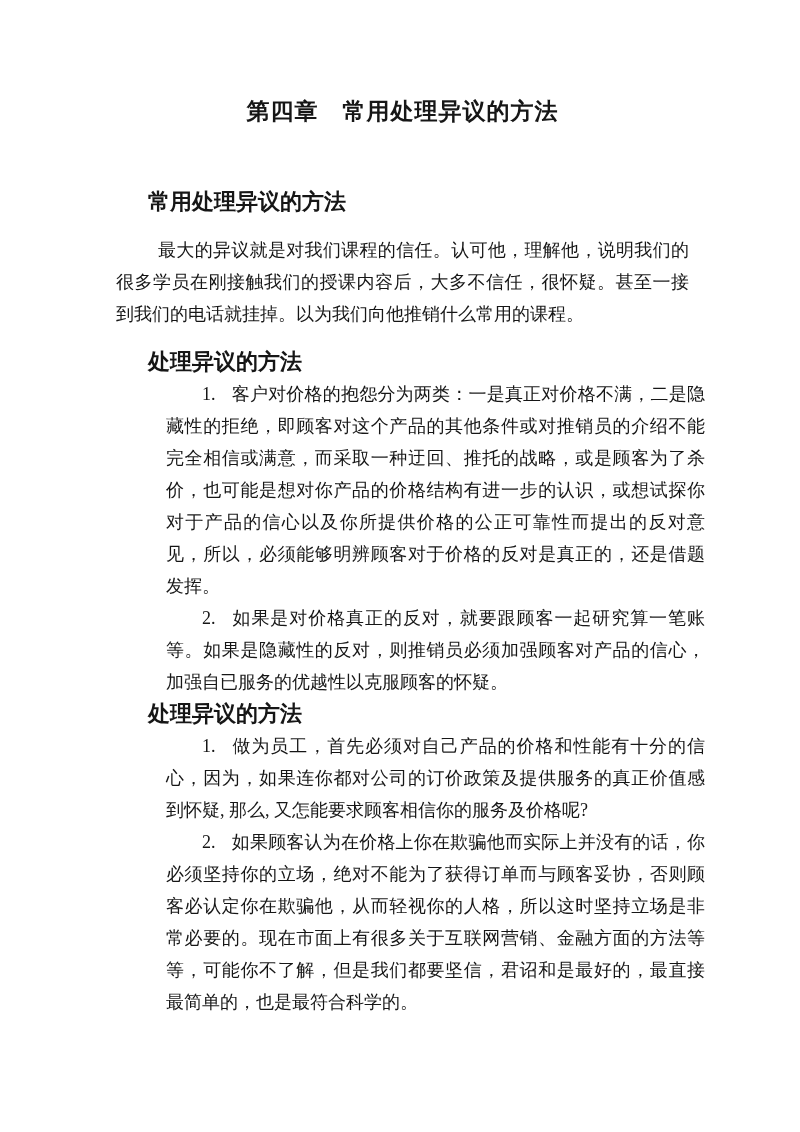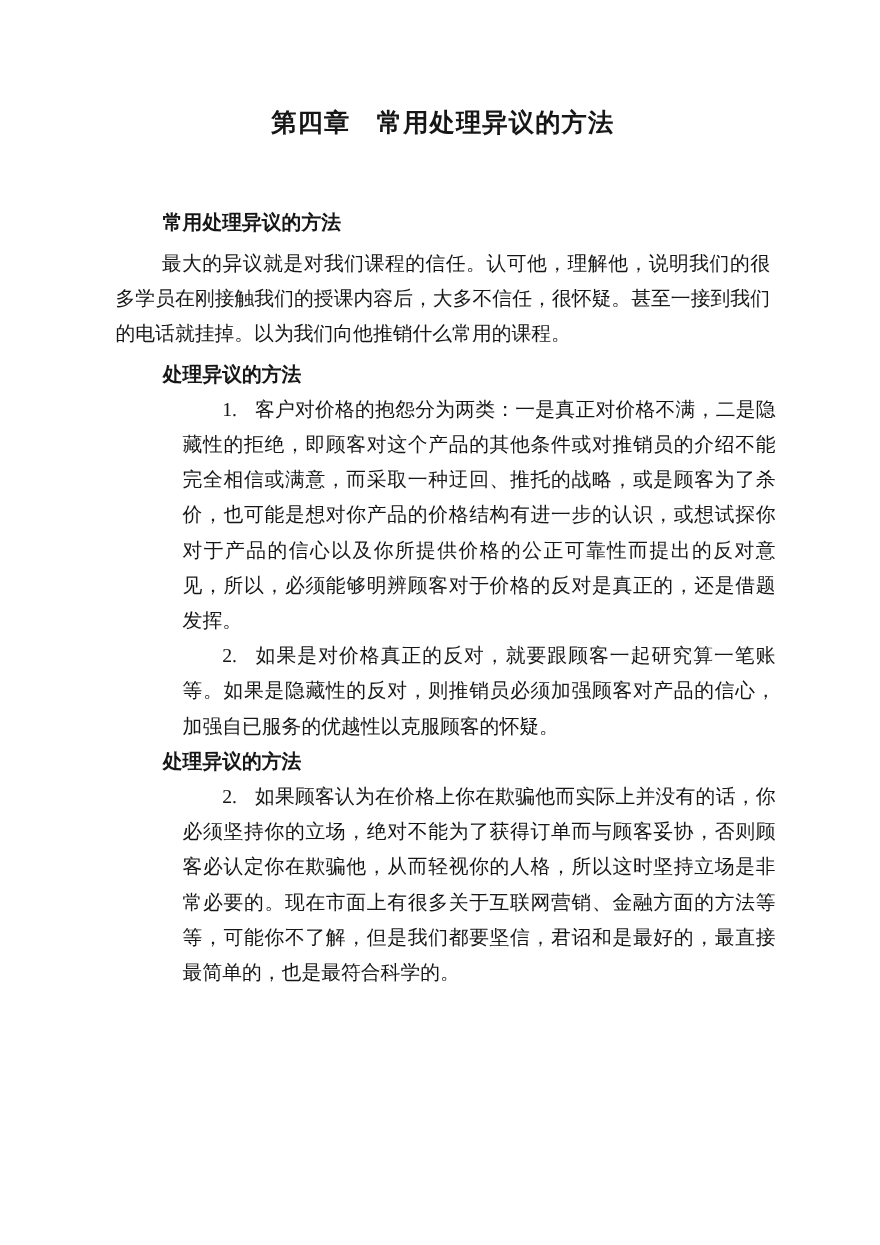--- a/index.html
+++ b/index.html
@@ -26,27 +26,27 @@
     margin: 0 0 58px 0;
     font-size: 23px;
     font-weight: 700;
     line-height: 32px;
     text-align: center;
     letter-spacing: 1px;
     white-space: pre;
   }
   .section-heading {
     margin: 0;
-    font-size: 18px;
+    font-size: 22px;
     font-weight: 700;
     line-height: 32px;
     text-indent: 48px;
   }
   .para {
-    margin: 5px;
+    margin: 16px;
     text-indent: 42px;
     text-align: justify;
     text-justify: inter-ideograph;
   }
   .list-item {
     margin: 0 0 0 66px;
     text-indent: 36px;
     text-align: justify;
     text-justify: inter-ideograph;
   }
@@ -71,18 +71,21 @@
   <p class="list-item">
     <span class="num">1.</span><span>客户对价格的抱怨分为两类：一是真正对价格不满，二是隐藏性的拒绝，即顾客对这个产品的其他条件或对推销员的介绍不能完全相信或满意，而采取一种迂回、推托的战略，或是顾客为了杀价，也可能是想对你产品的价格结构有进一步的认识，或想试探你对于产品的信心以及你所提供价格的公正可靠性而提出的反对意见，所以，必须能够明辨顾客对于价格的反对是真正的，还是借题发挥。</span>
   </p>
 
   <p class="list-item">
     <span class="num">2.</span><span>如果是对价格真正的反对，就要跟顾客一起研究算一笔账等。如果是隐藏性的反对，则推销员必须加强顾客对产品的信心，加强自已服务的优越性以克服顾客的怀疑。</span>
   </p>
 
   <h2 class="section-heading">处理异议的方法</h2>
 
+  <p class="list-item">
+    <span class="num">1.</span><span>做为员工，首先必须对自己产品的价格和性能有十分的信心，因为，如果连你都对公司的订价政策及提供服务的真正价值感到怀疑, 那么, 又怎能要求顾客相信你的服务及价格呢?</span>
+  </p>
 
   <p class="list-item">
     <span class="num">2.</span><span>如果顾客认为在价格上你在欺骗他而实际上并没有的话，你必须坚持你的立场，绝对不能为了获得订单而与顾客妥协，否则顾客必认定你在欺骗他，从而轻视你的人格，所以这时坚持立场是非常必要的。现在市面上有很多关于互联网营销、金融方面的方法等等，可能你不了解，但是我们都要坚信，君诏和是最好的，最直接最简单的，也是最符合科学的。</span>
   </p>
 
 </div>
 
 </body></html>

